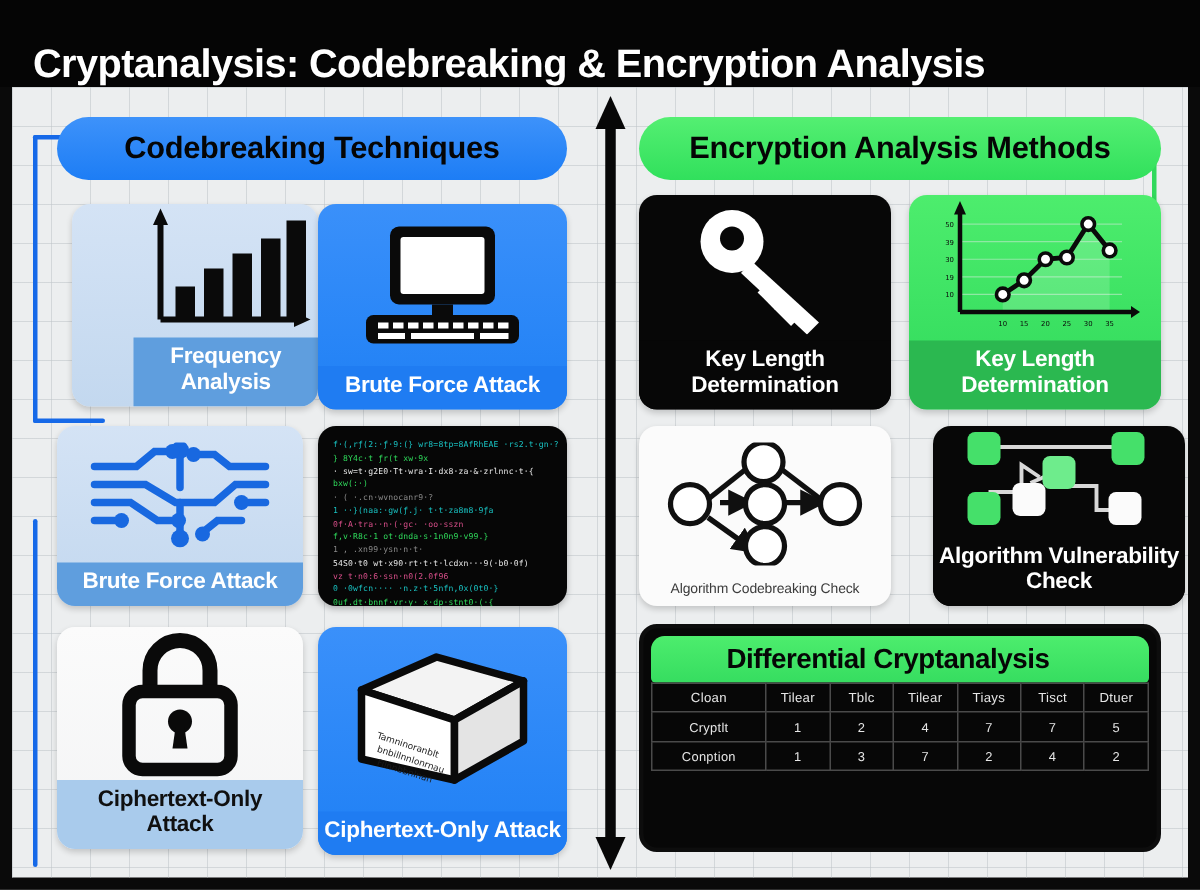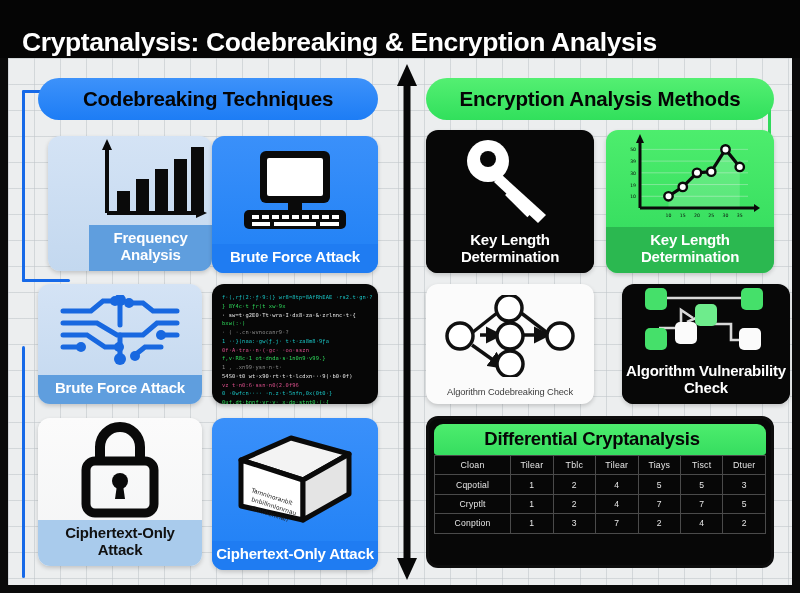--- a/index.html
+++ b/index.html
@@ -429,29 +429,20 @@
               <th>Tilear</th>
               <th>Tblc</th>
               <th>Tilear</th>
               <th>Tiays</th>
               <th>Tisct</th>
               <th>Dtuer</th>
             </tr>
           </thead>
         <tbody id="dc-body">
             <tr>
-              <td>Cqpotial</td>
-              <td>1</td>
-              <td>2</td>
-              <td>4</td>
-              <td>5</td>
-              <td>5</td>
-              <td>3</td>
-            </tr>
-            <tr>
               <td>Cryptlt</td>
               <td>1</td>
               <td>2</td>
               <td>4</td>
               <td>7</td>
               <td>7</td>
               <td>5</td>
             </tr>
             <tr>
               <td>Conption</td>

